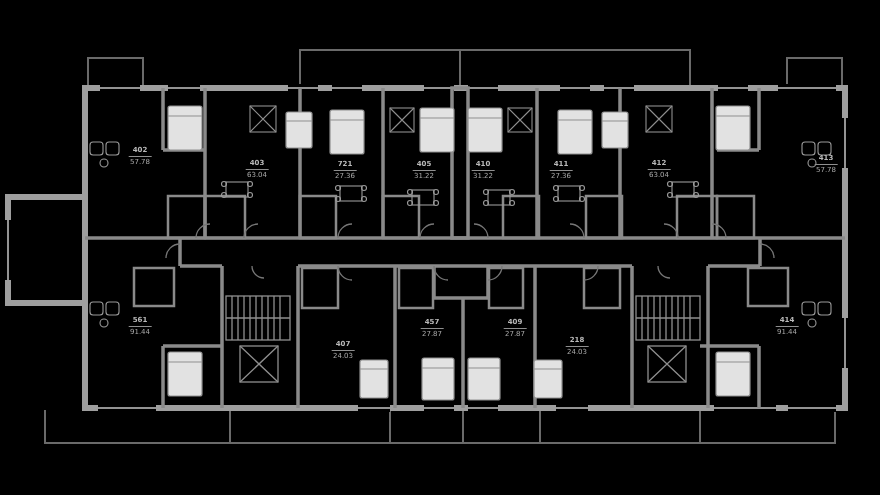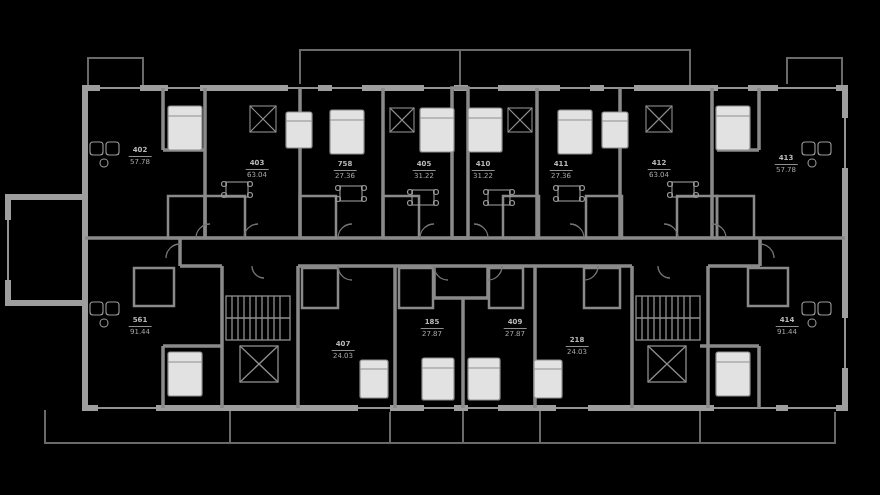--- a/index.html
+++ b/index.html
@@ -210,29 +210,29 @@
   </div>
   <div class="apt-label" style="left:140px;top:146px">
     <div class="apt-num">402</div>
     <div class="apt-area">57.78</div>
   </div>
   <div class="apt-label" style="left:257px;top:159px">
     <div class="apt-num">403</div>
     <div class="apt-area">63.04</div>
   </div>
   <div class="apt-label" style="left:345px;top:160px">
-    <div class="apt-num">758</div>
+    <div class="apt-num">721</div>
     <div class="apt-area">27.36</div>
   </div>
   <div class="apt-label" style="left:424px;top:160px">
     <div class="apt-num">405</div>
     <div class="apt-area">31.22</div>
   </div>
   <div class="apt-label" style="left:432px;top:318px">
-    <div class="apt-num">185</div>
+    <div class="apt-num">457</div>
     <div class="apt-area">27.87</div>
   </div>
   <div class="apt-label" style="left:343px;top:340px">
     <div class="apt-num">407</div>
     <div class="apt-area">24.03</div>
   </div>
   <div class="apt-label" style="left:577px;top:336px">
     <div class="apt-num">218</div>
     <div class="apt-area">24.03</div>
   </div>
@@ -245,21 +245,21 @@
     <div class="apt-area">31.22</div>
   </div>
   <div class="apt-label" style="left:561px;top:160px">
     <div class="apt-num">411</div>
     <div class="apt-area">27.36</div>
   </div>
   <div class="apt-label" style="left:659px;top:159px">
     <div class="apt-num">412</div>
     <div class="apt-area">63.04</div>
   </div>
-  <div class="apt-label" style="left:786px;top:154px">
+  <div class="apt-label" style="left:826px;top:154px">
     <div class="apt-num">413</div>
     <div class="apt-area">57.78</div>
   </div>
   <div class="apt-label" style="left:787px;top:316px">
     <div class="apt-num">414</div>
     <div class="apt-area">91.44</div>
   </div>
 
 </div>
 

